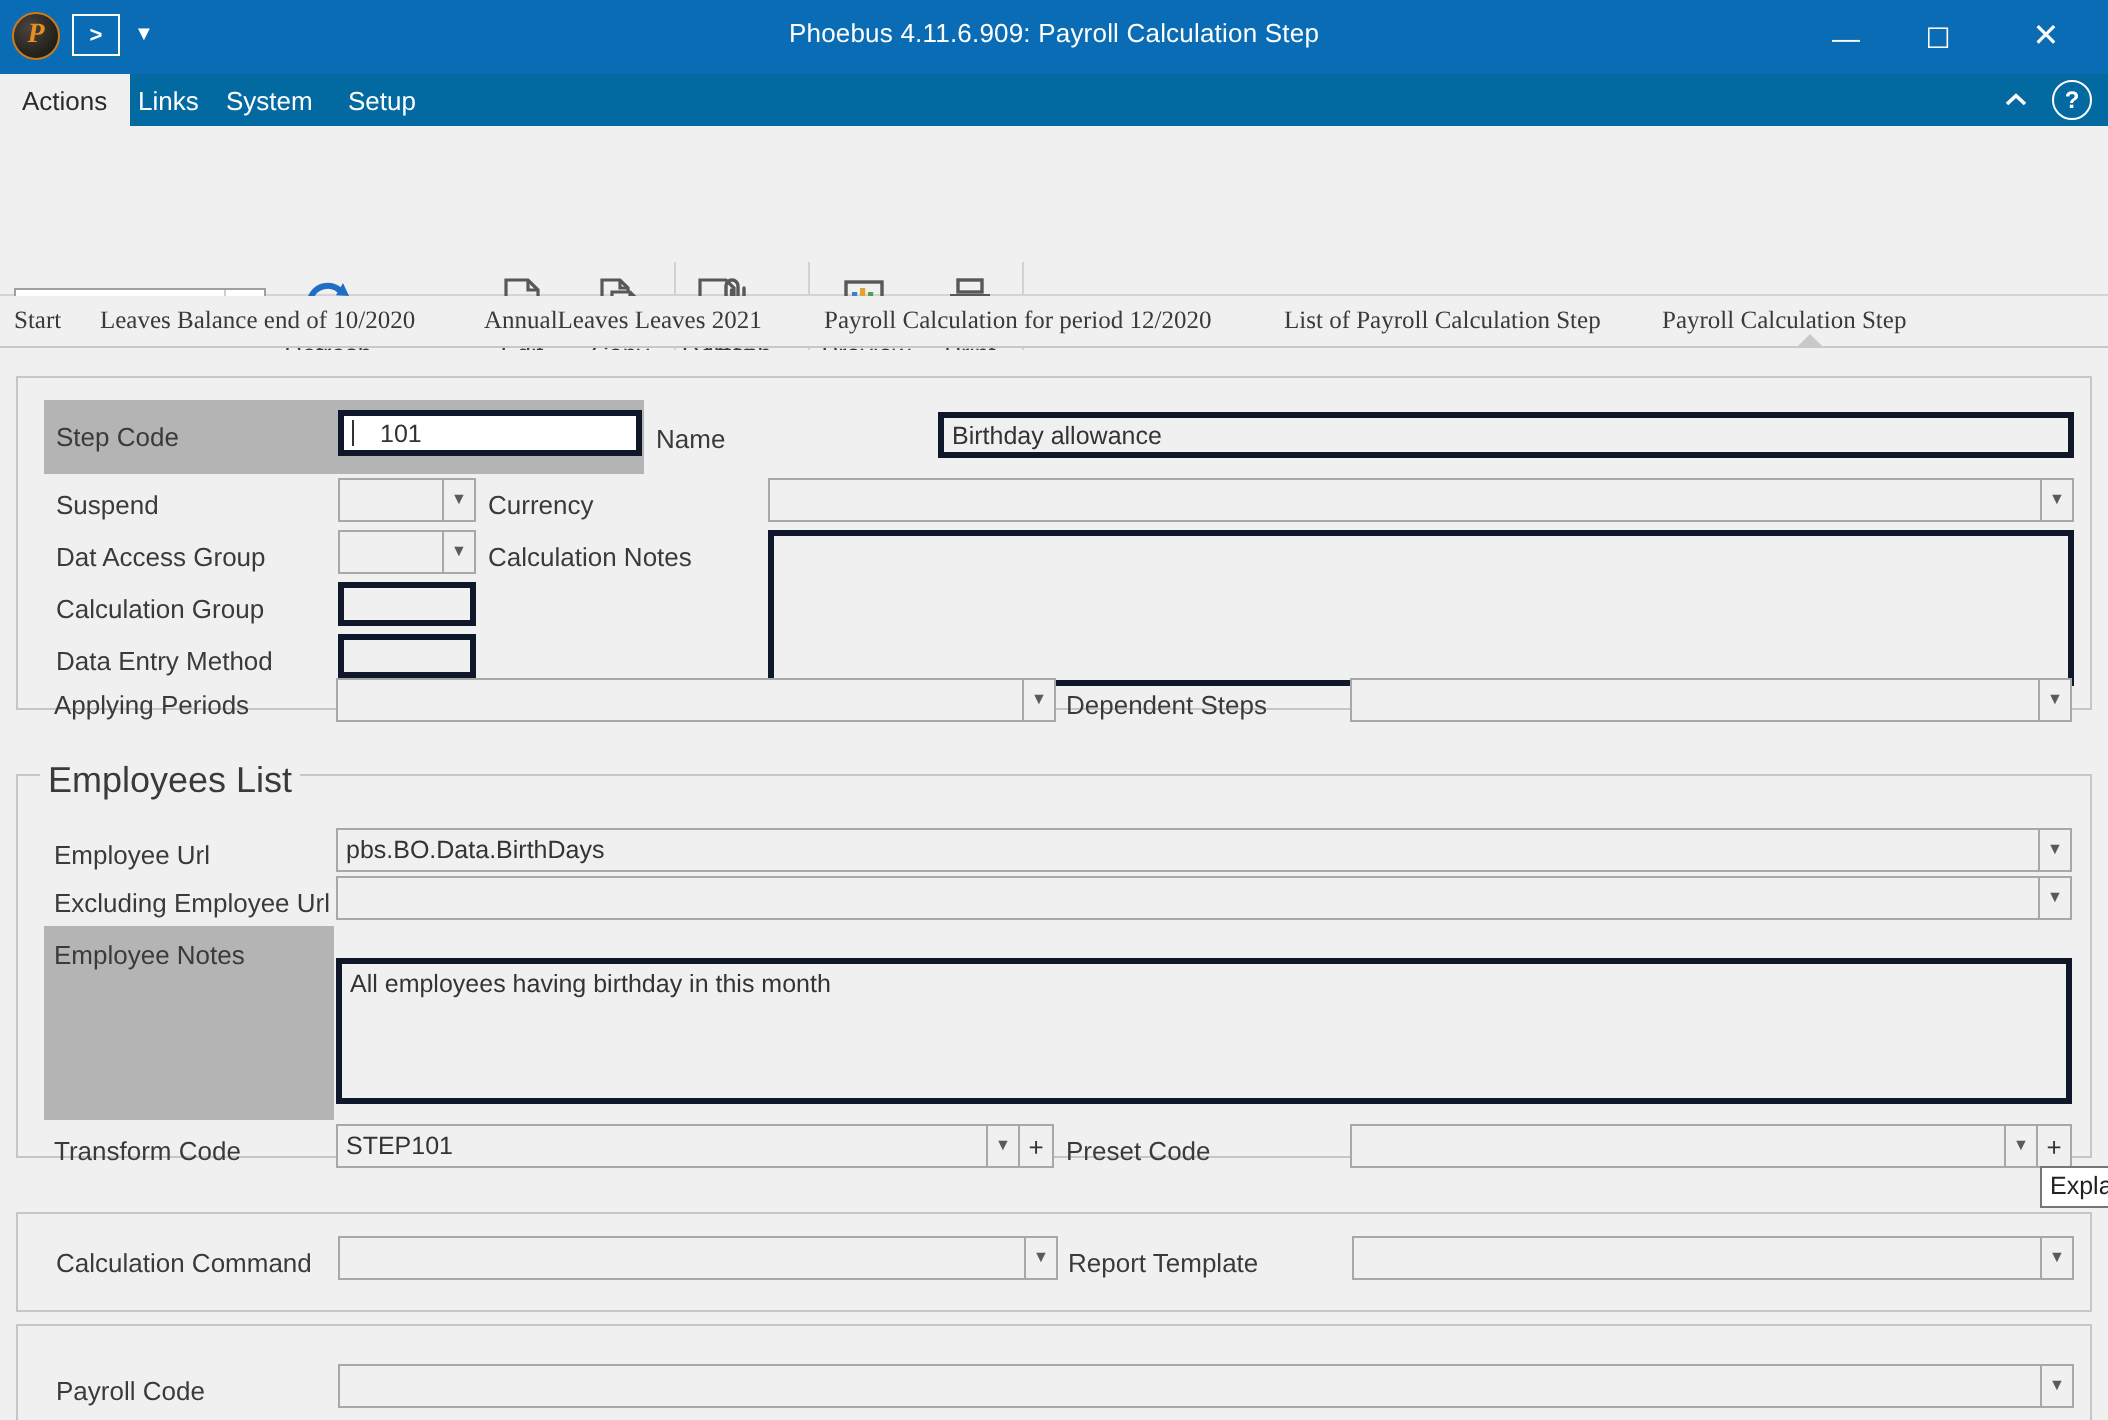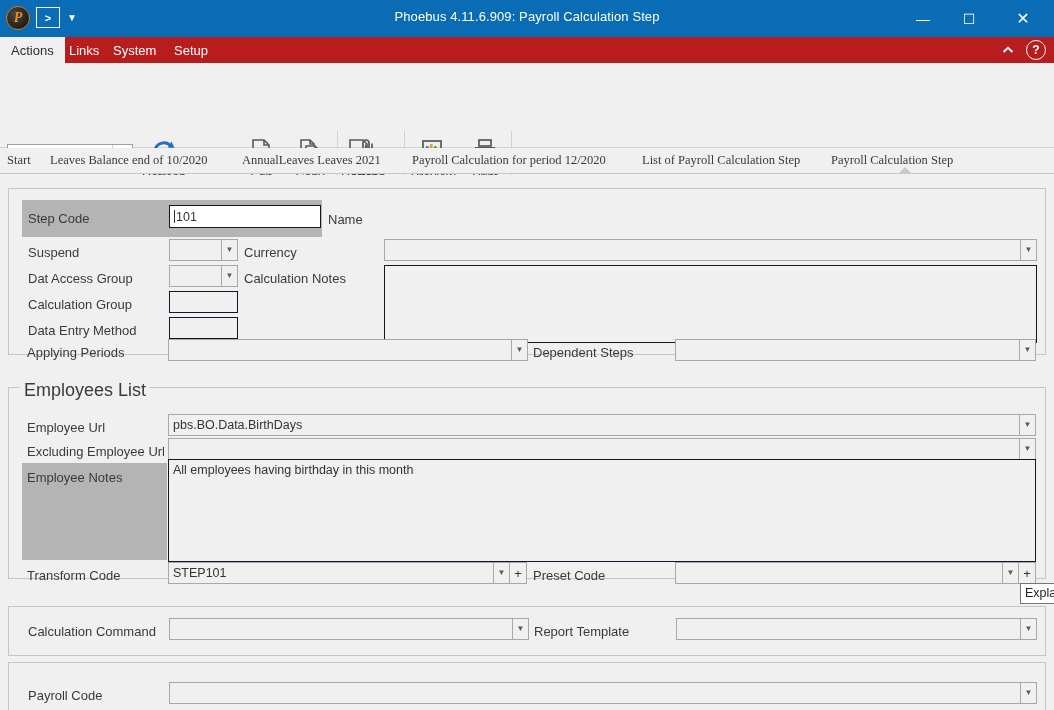--- a/index.html
+++ b/index.html
@@ -59,21 +59,21 @@
     color: #ffffff; font-size: 14px; line-height: 1;
   }
   .win-min { right: 108px; }
   .win-max { right: 62px; }
   .win-close { right: 8px; font-size: 16px; }
 
   
   .menubar {
     position: absolute; left: 0; top: 37px;
     width: 1054px; height: 26px;
-    background: #b91c1c;
+    background: #0369a1;
   }
   .mtab {
     position: absolute; top: 0; height: 26px;
     padding: 0 11px;
     display: flex; align-items: center;
     font-size: 13px; color: #ffffff;
   }
   .mtab.active {
     background: #f0f0f0;
     color: #2b2b2b;
@@ -195,26 +195,27 @@
     display: flex; align-items: center;
     height: 17px;
   }
   .hl {           
     position: absolute;
     background: #b4b4b4;
   }
   .fld {
     position: absolute;
     background: #f0f0f0;
-    border: 1px solid #0f172a;
+    border: 3px solid #0f172a;
     font-size: 12.5px; color: #333;
     display: flex; align-items: center;
     padding-left: 4px;
     overflow: hidden;
     white-space: nowrap;
+    gap: 12px;
   }
   .fld.white { background: #ffffff; }
   .fld.area { align-items: flex-start; padding-top: 3px; }
   .combo { position: absolute; display: flex; }
   .combo-box {
     background: #f0f0f0;
     border: 1px solid #a8a8a8;
     border-right: 0;
     flex: 1 1 auto;
     font-size: 12.5px; color: #333;
@@ -410,20 +411,21 @@
   <div class="panel" style="left:8px; top:13px; width:1038px; height:167px;">
 
     <div class="hl" style="left:13px; top:11px; width:300px; height:37px;"></div>
     <div class="lbl" style="left:19px; top:21px;">Step Code</div>
     <div class="fld white" style="left:160px; top:16px; width:152px; height:23px;">
       <span class="tcursor"></span>
         <span>101</span>
     </div>
 
     <div class="lbl" style="left:319px; top:22px;">Name</div>
+    <div class="fld" style="left:460px; top:17px; width:568px; height:23px;">Birthday allowance</div>
 
     <div class="lbl" style="left:19px; top:55px;">Suspend</div>
     <div class="combo" style="left:160px; top:50px; width:69px; height:22px;">
       <div class="combo-box"></div>
       <div class="combo-arrow">
           <span class="caret-txt">▼</span>
         </div>
     </div>
     <div class="lbl" style="left:235px; top:55px;">Currency</div>
     <div class="combo" style="left:375px; top:50px; width:653px; height:22px;">
@@ -479,21 +481,21 @@
   <div class="lbl" style="left:27px; top:268px;">Excluding Employee Url</div>
   <div class="combo" style="left:168px; top:263px; width:868px; height:22px;">
     <div class="combo-box"></div>
     <div class="combo-arrow">
         <span class="caret-txt">▼</span>
       </div>
   </div>
 
   <div class="hl" style="left:22px; top:288px; width:145px; height:97px;"></div>
   <div class="lbl" style="left:27px; top:294px;">Employee Notes</div>
-  <div class="fld area" style="left:168px; top:284px; width:868px; height:103px;">All employees having birthday in this month</div>
+  <div class="fld area" style="left:168px; top:304px; width:868px; height:73px;">All employees having birthday in this month</div>
 
   <div class="lbl" style="left:27px; top:392px;">Transform Code</div>
   <div class="combo" style="left:168px; top:387px; width:359px; height:22px;">
     <div class="combo-box">STEP101</div>
     <div class="combo-arrow">
         <span class="caret-txt">▼</span>
       </div>
     <div class="plus-btn">+</div>
   </div>
 

